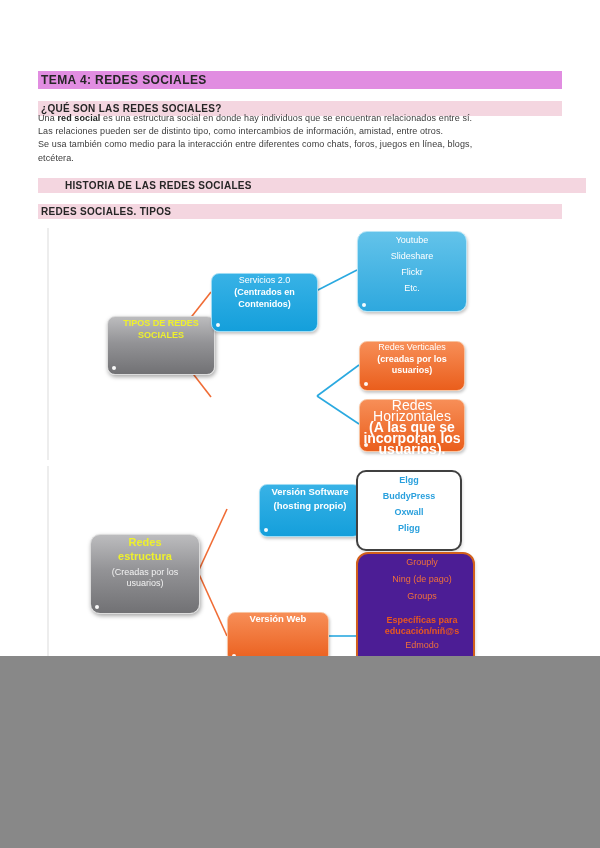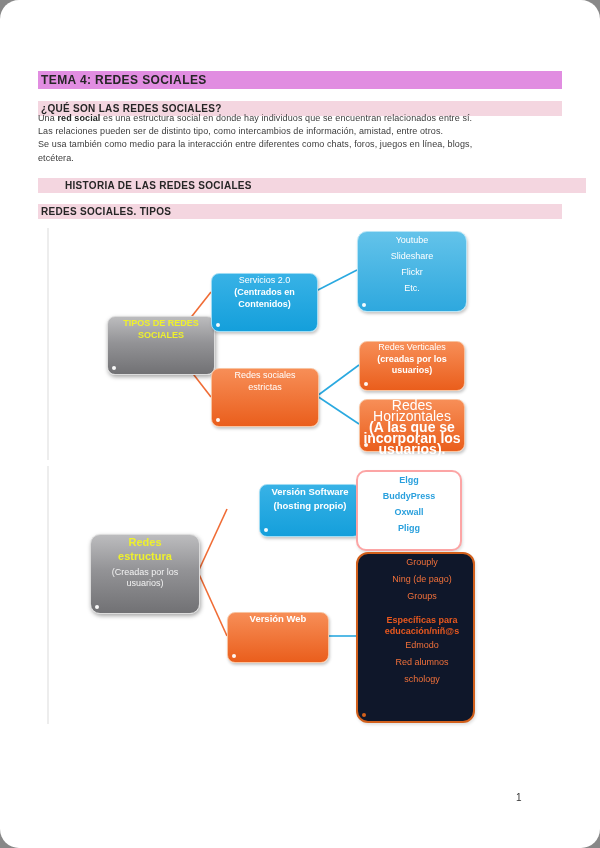--- a/index.html
+++ b/index.html
@@ -1,19 +1,19 @@
 <!DOCTYPE html>
 <html><head>
 <meta charset="utf-8">
 <style>
   html,body { margin:0; padding:0; background:#888; }
   .page {
-    position:relative; width:600px; height:848px; margin:0 auto;
+    position:relative; width:600px; height:656px; margin:0 auto;
     background:#ffffff; overflow:hidden;
-    font-family:"Liberation Sans", sans-serif; color:#3a3a3a;border-radius:19px;
+    font-family:"Liberation Sans", sans-serif; color:#3a3a3a;
   }
   
   .hl-title {
     position:absolute; left:38px; top:71px; width:521px; height:18px;
     background:#e18de1; color:#262626;
     font-size:12px; font-weight:bold; line-height:18px;
     letter-spacing:.4px; padding-left:3px;
   }
   .hl-section {
     position:absolute; left:38px; width:521px; height:15px;
@@ -37,23 +37,23 @@
   .box .dot { position:absolute; left:4px; bottom:4px; width:4px; height:4px;
     border-radius:50%; background:rgba(255,255,255,.95); }
   .box-gray {
     background:linear-gradient(180deg,#bcbcbe 0%,#939396 45%,#717174 100%);
     border:1px solid #dcdcdc;
     box-shadow:1px 2px 4px rgba(0,0,0,.35);
   }
   .box-blue  { background:linear-gradient(180deg,#38b2e6,#149fdb); border:1px solid #9fdcf4; }
   .box-blue-light { background:linear-gradient(180deg,#63c3ea,#2ea8de); border:1px solid #b5e4f6; border-radius:10px; }
   .box-orange { background:linear-gradient(180deg,#f78e57,#ea5e1c); border:1px solid #f8c3a0; }
-  .box-outline-blue { background:#fff; border:2px solid #fca5a5; color:#2aa0dd;
+  .box-outline-blue { background:#fff; border:2px solid #404040; color:#2aa0dd;
     border-radius:10px; font-weight:bold; box-shadow:1px 2px 3px rgba(0,0,0,.12); }
-  .box-outline-orange { background:#0f172a; border:2px solid #d2601c; color:#f0703a;
+  .box-outline-orange { background:#4c1d95; border:2px solid #d2601c; color:#f0703a;
     border-radius:12px; box-shadow:1px 2px 3px rgba(0,0,0,.12);padding-left:13px; }
   .yellow { color:#eef02d; font-weight:bold; }
   .b { font-weight:bold; }
   .lh16 { line-height:16px; }
   .lh17 { line-height:17px; }
   svg.connectors { position:absolute; left:0; top:0; pointer-events:none; }
   .pageno { position:absolute; left:516px; top:792px; font-size:10px; color:#333; }
 </style>
 </head>
 <body>
@@ -102,25 +102,20 @@
   </div>
 
   <div class="box box-blue-light lh16" style="left:357px; top:231px; width:108px; height:79px;">
     <div>Youtube</div>
     <div>Slideshare</div>
     <div>Flickr</div>
     <div>Etc.</div>
     <span class="dot"></span>
   </div>
 
-  <div class="box box-orange" style="left:211px; top:368px; width:106px; height:57px;">
-    <div>Redes sociales</div>
-    <div>estrictas</div>
-    <span class="dot"></span>
-  </div>
 
   <div class="box box-orange" style="left:359px; top:341px; width:104px; height:48px; line-height:11.5px;">
     <div>Redes Verticales</div>
     <div class="b">(creadas por los</div>
     <div class="b">usuarios)</div>
     <span class="dot"></span>
   </div>
 
   <div class="box box-orange" style="left:359px; top:399px; width:104px; height:51px; line-height:11px; font-size:14px;">
     <div>Redes Horizontales</div>

